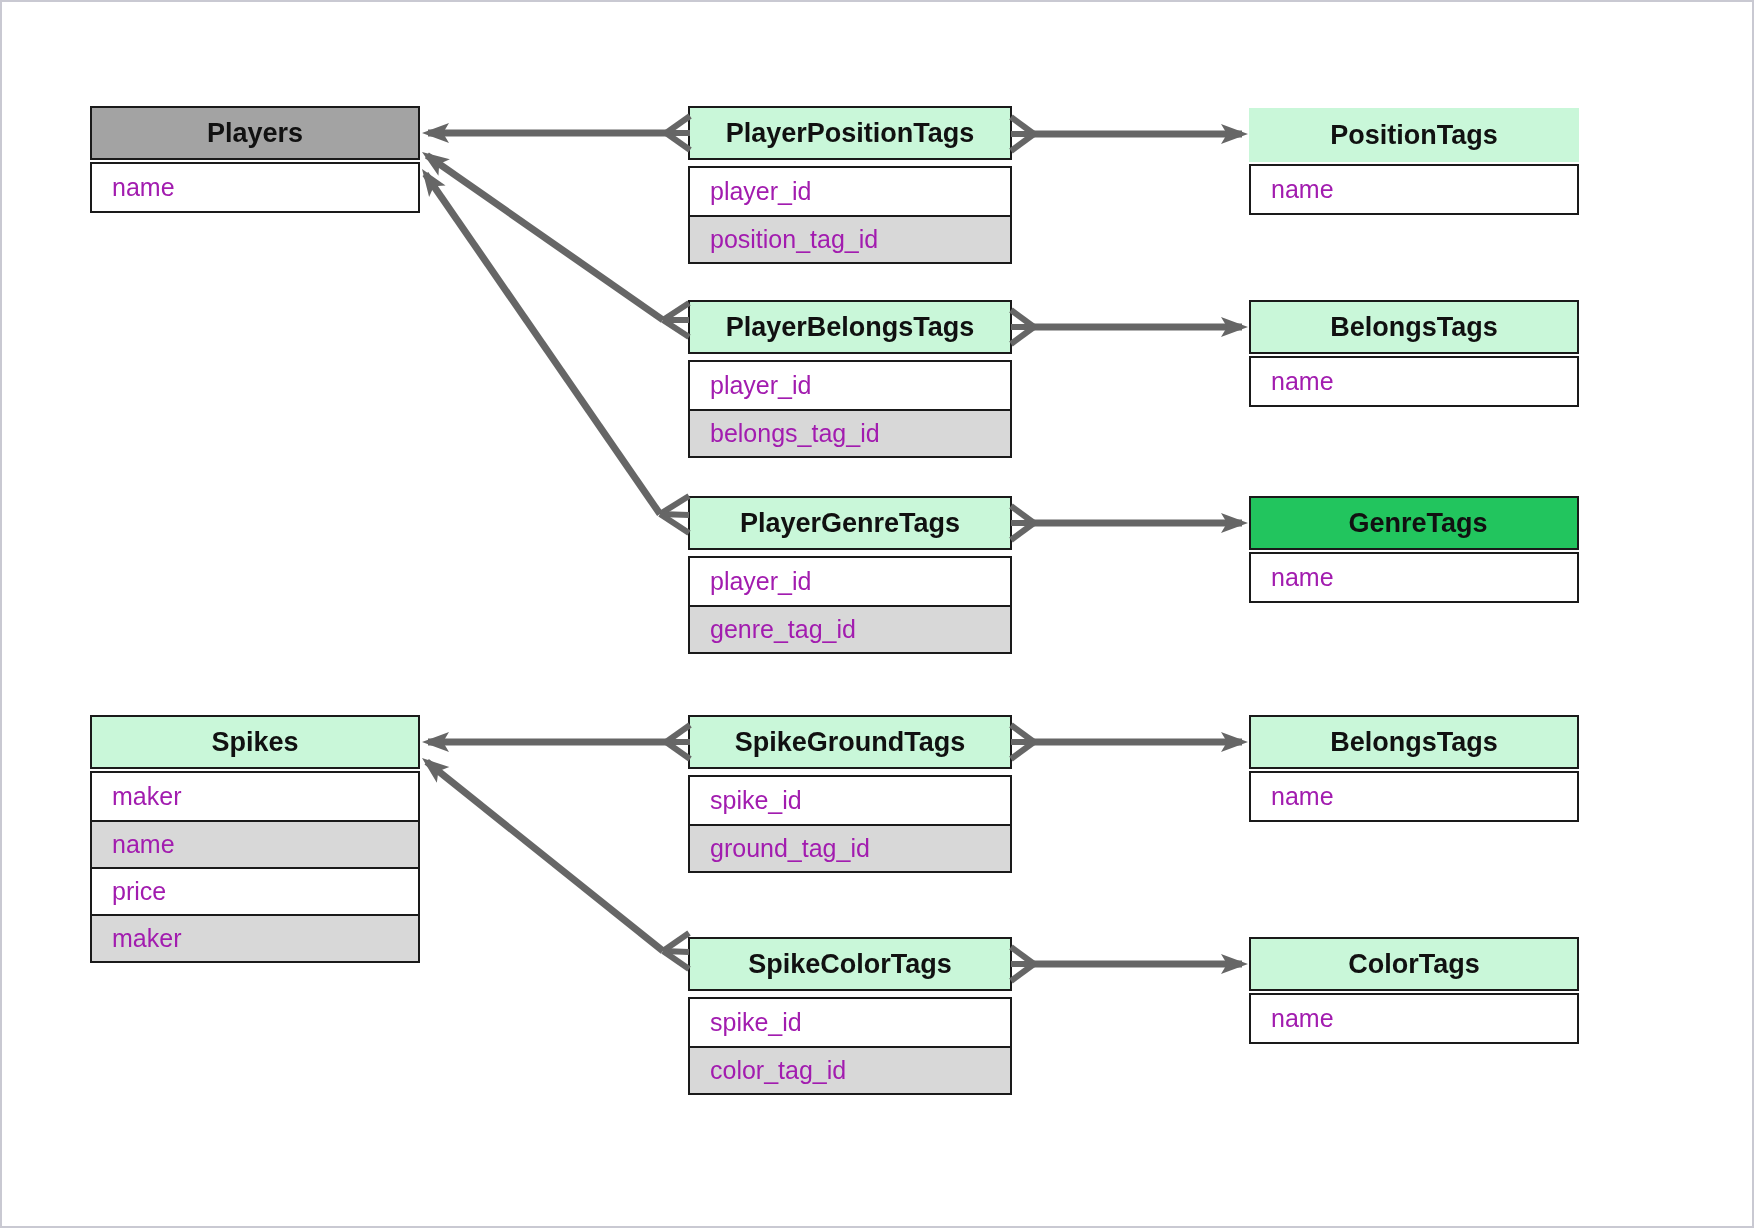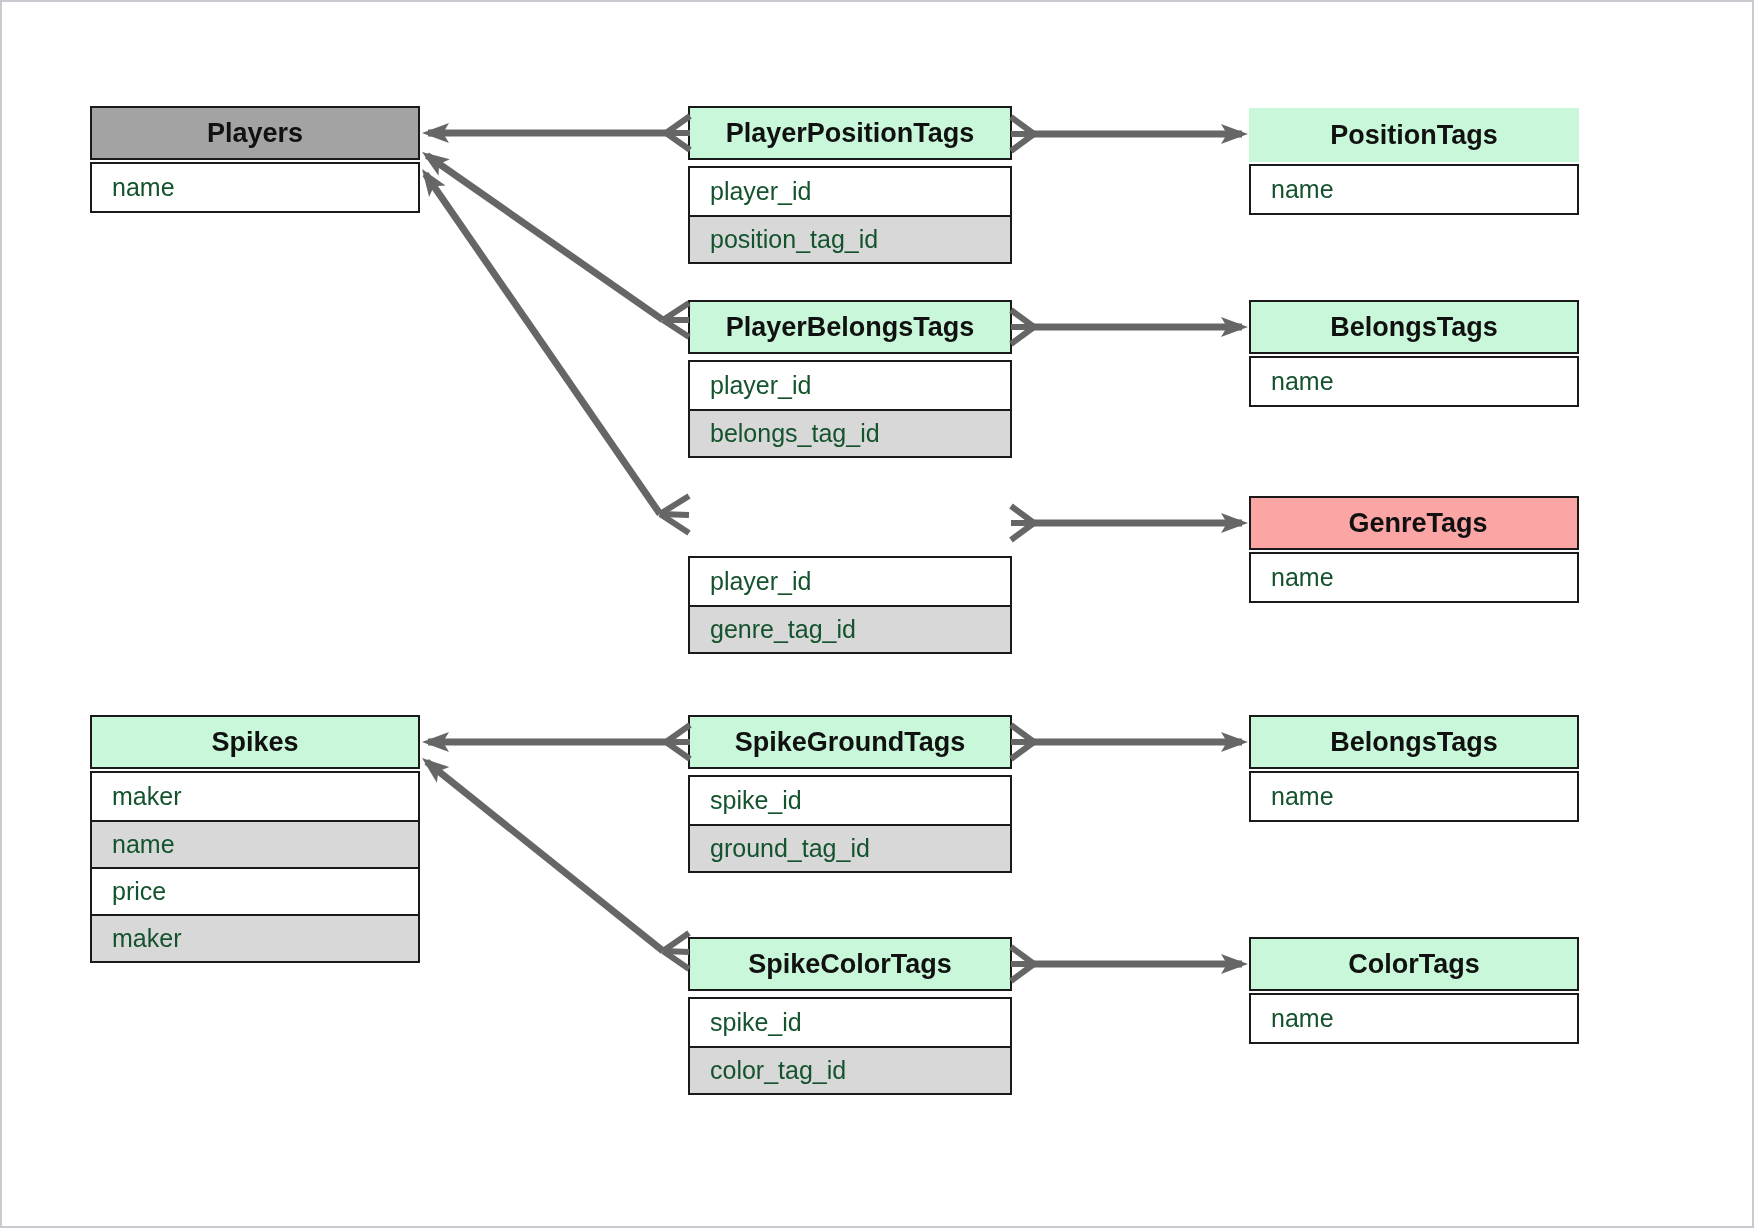--- a/index.html
+++ b/index.html
@@ -45,21 +45,21 @@
     border: 2px solid #1a1a1a;
     background: #ffffff;
     z-index: 2;
   }
   .tbl-row {
     box-sizing: border-box;
     display: flex;
     align-items: center;
     padding-left: 20px;
     font-size: 25px;
-    color: #14532d;
+    color: #a21caf;
     border-top: 2px solid #1a1a1a;
   }
   .tbl-row:first-child {
     border-top: none;
   }
 </style>
 </head>
 <body>
 
 <div id="canvas">
@@ -174,29 +174,32 @@
       </div>
     </div>
     <div class="tbl-header" style="left: 1247px; top: 298px; width: 330px; height: 54px; background: rgb(201, 247, 217);">
       <span>BelongsTags</span>
     </div>
     <div class="tbl-body" style="left: 1247px; top: 354px; width: 330px; height: 51px;">
       <div class="tbl-row" style="height: 47px; background: rgb(255, 255, 255);">
         <span>name</span>
       </div>
     </div>
+    <div class="tbl-header" style="left: 686px; top: 494px; width: 324px; height: 54px; background: rgb(201, 247, 217);">
+      <span>PlayerGenreTags</span>
+    </div>
     <div class="tbl-body" style="left: 686px; top: 554px; width: 324px; height: 98px;">
       <div class="tbl-row" style="height: 47px; background: rgb(255, 255, 255);">
         <span>player_id</span>
       </div>
       <div class="tbl-row" style="height: 47px; background: rgb(216, 216, 216);">
         <span>genre_tag_id</span>
       </div>
     </div>
-    <div class="tbl-header" style="left: 1247px; top: 494px; width: 330px; height: 54px; background: #fca5a5; padding-left: 8px;">
+    <div class="tbl-header" style="left: 1247px; top: 494px; width: 330px; height: 54px; background: #22c55e; padding-left: 8px;">
       <span>GenreTags</span>
     </div>
     <div class="tbl-body" style="left: 1247px; top: 550px; width: 330px; height: 51px;">
       <div class="tbl-row" style="height: 47px; background: rgb(255, 255, 255);">
         <span>name</span>
       </div>
     </div>
     <div class="tbl-header" style="left: 88px; top: 713px; width: 330px; height: 54px; background: rgb(201, 247, 217);">
       <span>Spikes</span>
     </div>

